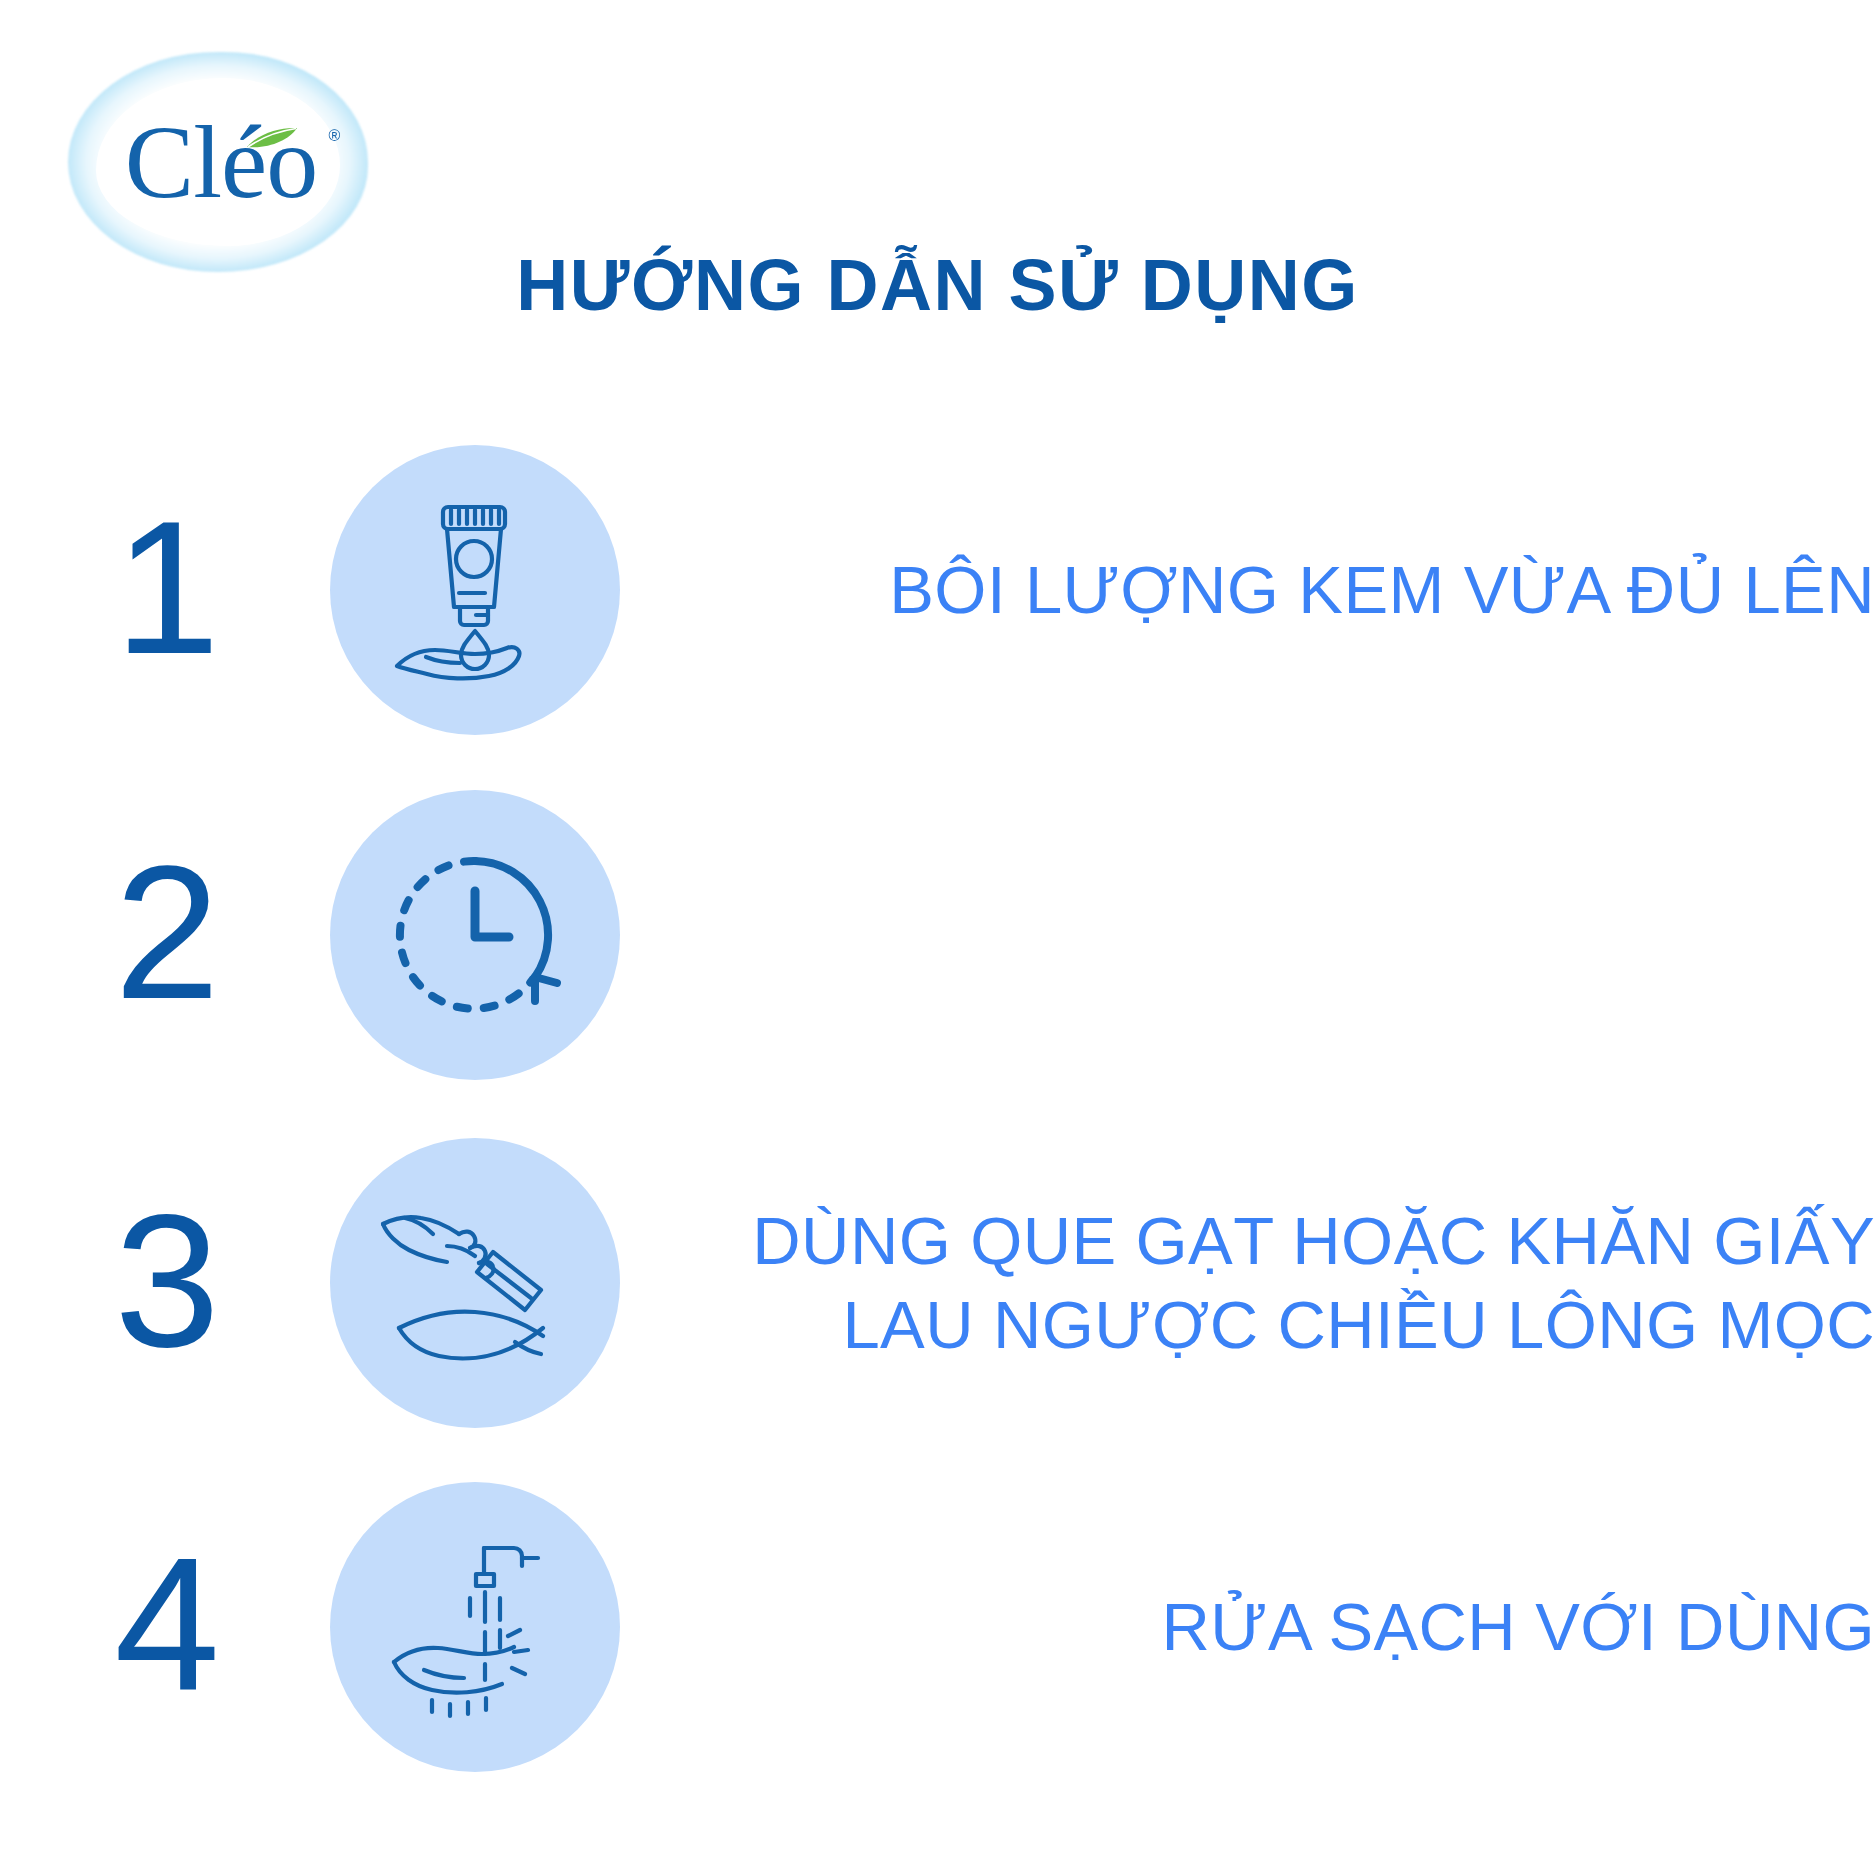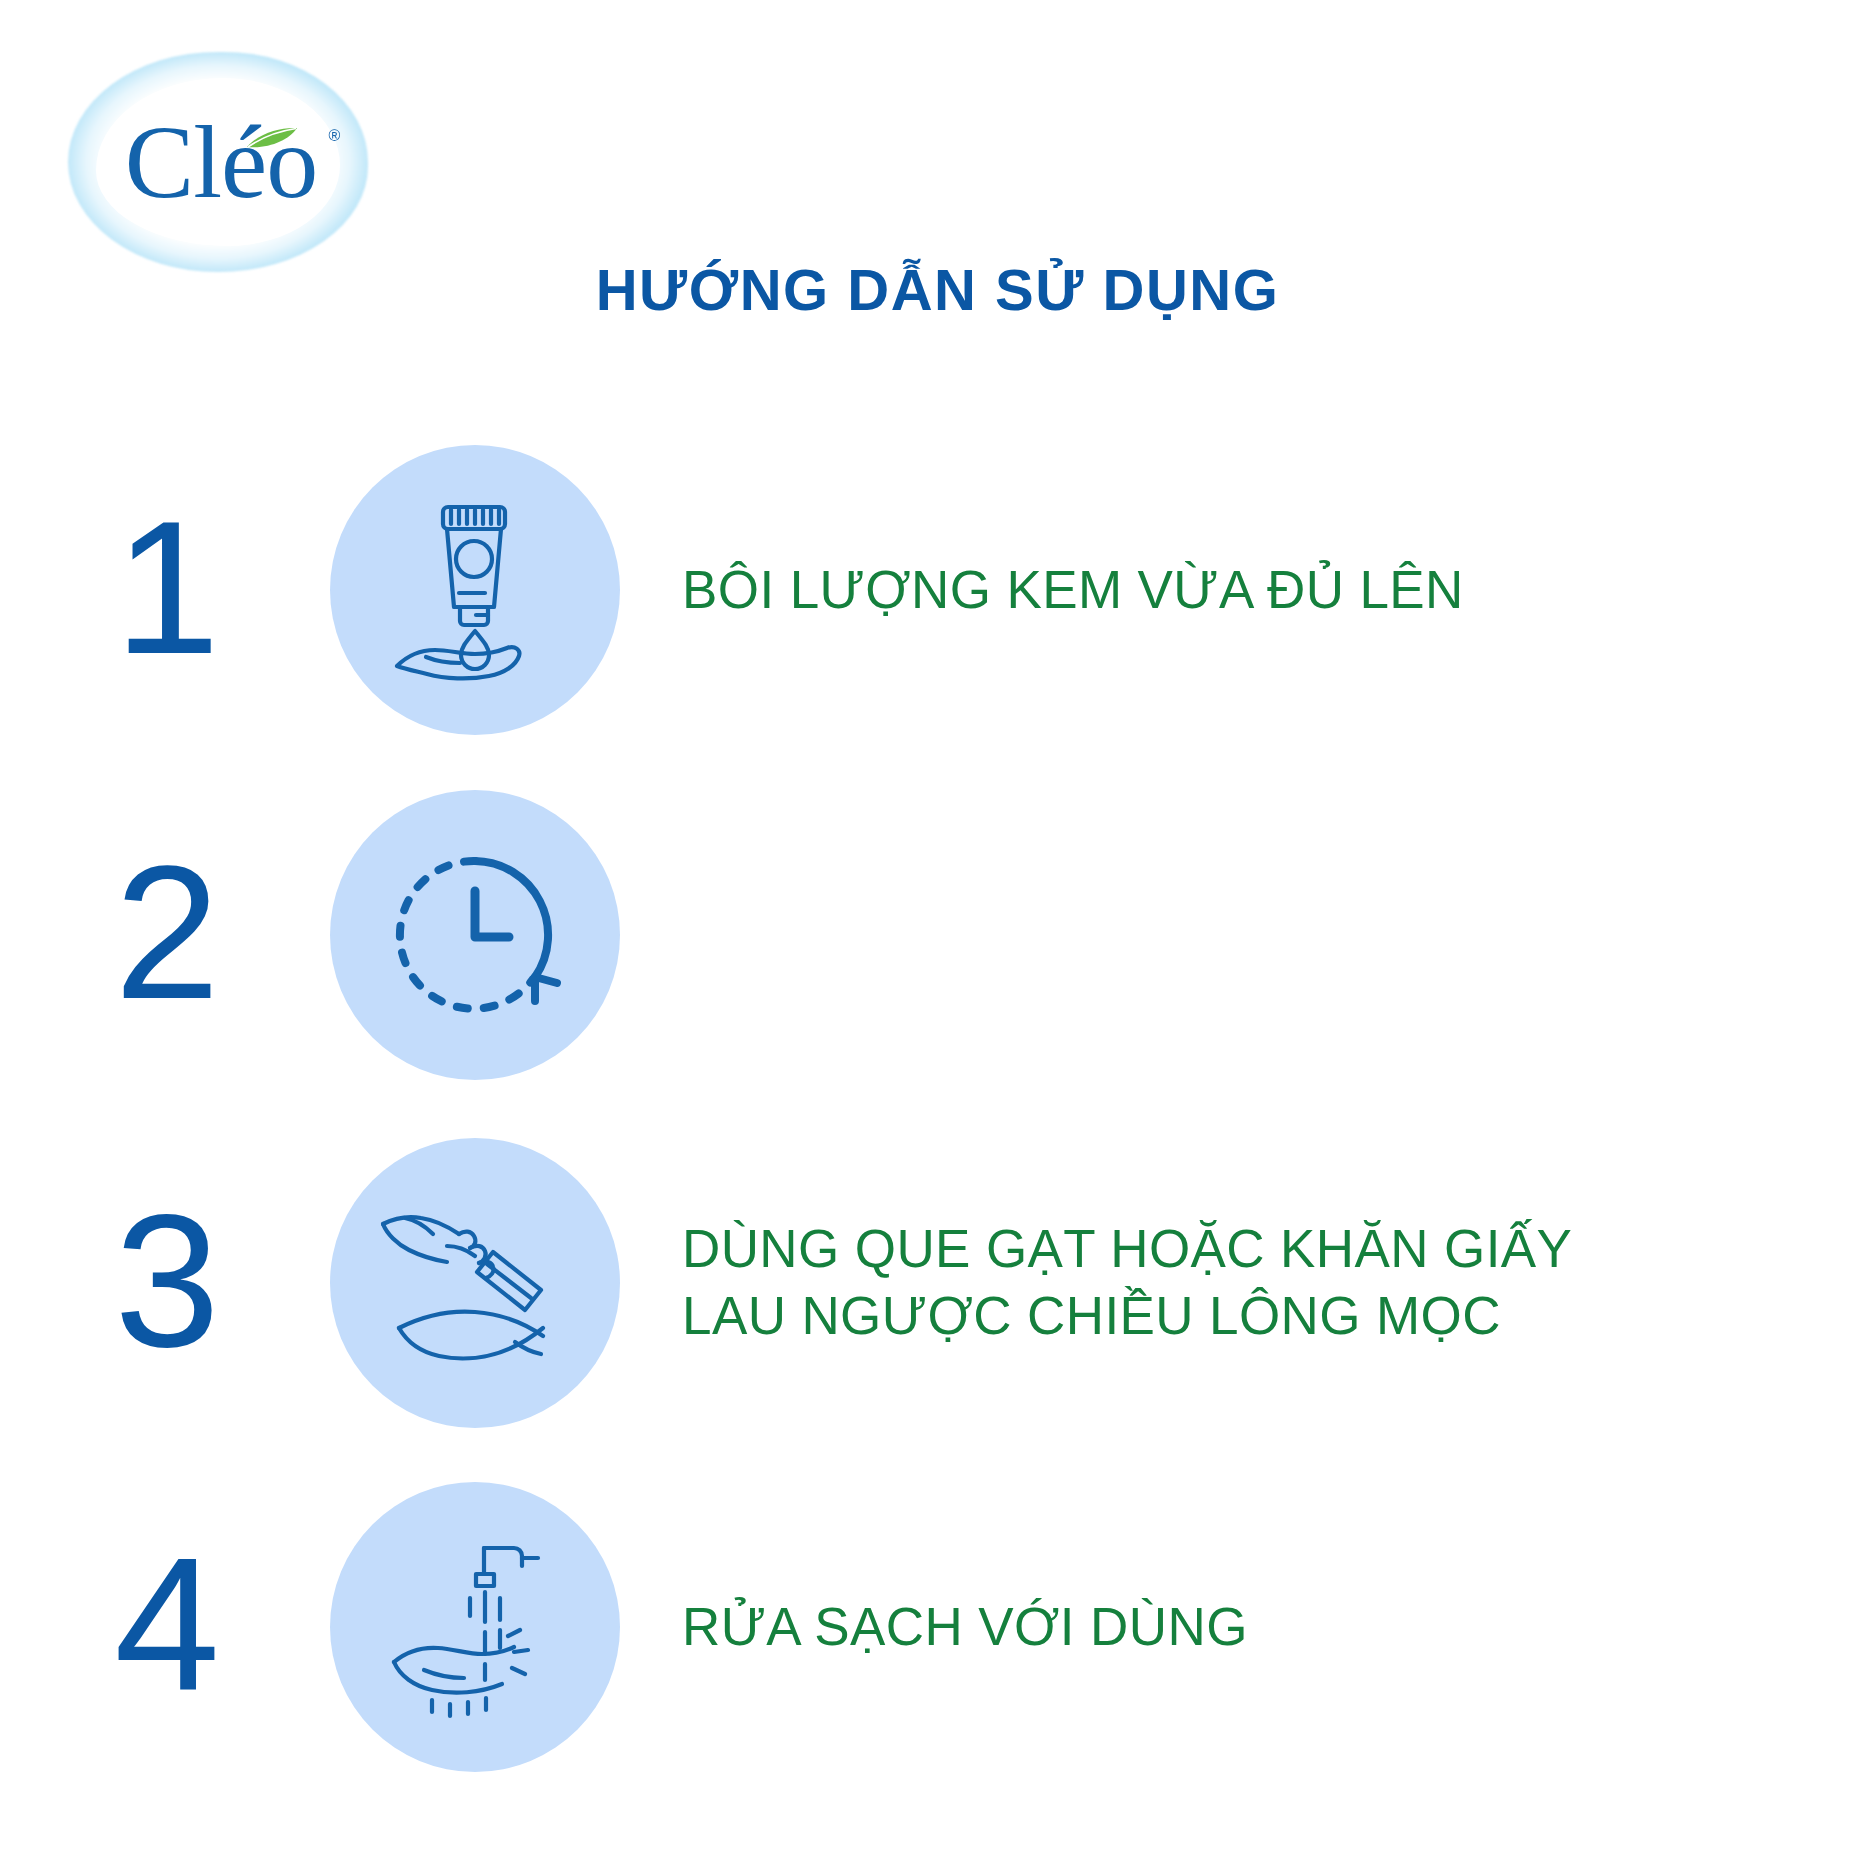--- a/index.html
+++ b/index.html
@@ -76,26 +76,26 @@
     top: 18px;
     font-family: "Liberation Sans", sans-serif;
     font-size: 16px;
     color: #1463ab;
   }
 
   
   #title {
     position: absolute;
     left: 0;
-    top: 256px;
+    top: 244px;
     width: 1875px;
     text-align: center;
     font-family: "Liberation Sans", sans-serif;
     font-weight: 700;
-    font-size: 58px;
+    font-size: 72px;
     letter-spacing: 1.5px;
     color: #0b57a4;
     white-space: nowrap;
   }
 
   
   .step {
     position: absolute;
     left: 0;
     width: 1875px;
@@ -131,25 +131,26 @@
     align-items: center;
     justify-content: center;
   }
   .step-icon svg { display: block; }
 
   .step-text {
     flex: 1 1 auto;
     padding-left: 62px;
     font-family: "Liberation Sans", sans-serif;
     font-weight: 400;
-    font-size: 53px;
+    font-size: 67px;
     line-height: 1.26;
-    color: #15803d;
+    color: #3b82f6;
     letter-spacing: 0.4px;
     white-space: nowrap;
+    text-align: right;
   }
   .step-text .tline { display: block; }
 </style>
 </head>
 <body>
 
 <div id="page">
 
   <div id="logo-wrap">
     <div class="logo-glow"></div>

